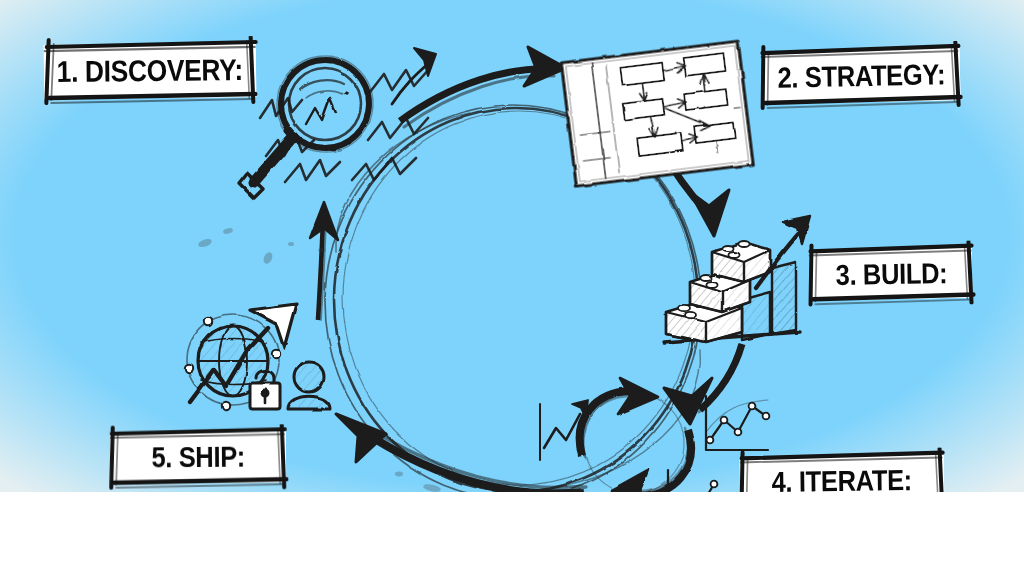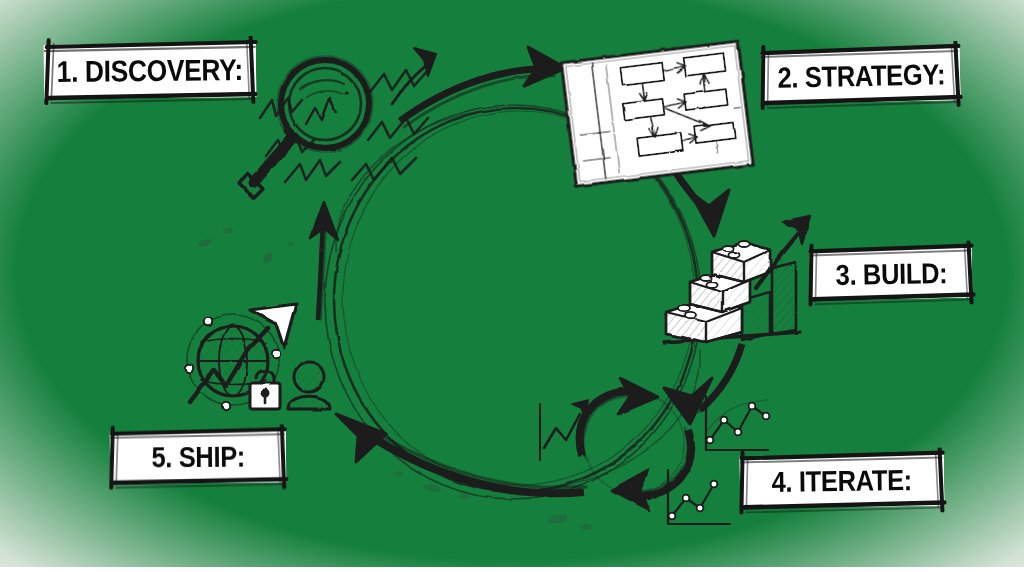--- a/index.html
+++ b/index.html
@@ -10,22 +10,22 @@
   }
   body {
     width: 1024px;
     height: 572px;
     overflow: hidden;
     font-family: "Liberation Sans", sans-serif;
   }
   #stage {
     position: relative;
     width: 1024px;
-    height: 567px;
-    background: #15803d;
+    height: 492px;
+    background: #7dd3fc;
     overflow: hidden;
   }
   
   #paper-texture {
     position: absolute;
     inset: 0;
     pointer-events: none;
     background:
       radial-gradient(ellipse 78% 82% at 50% 48%,
         rgba(255,255,255,0) 0%,

